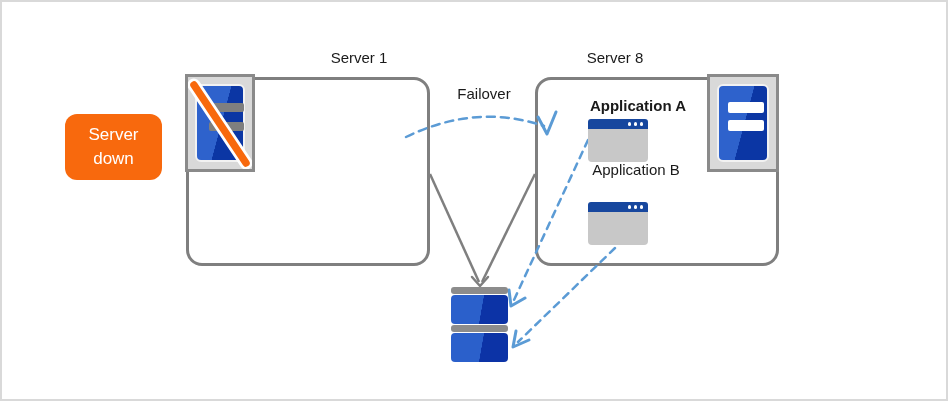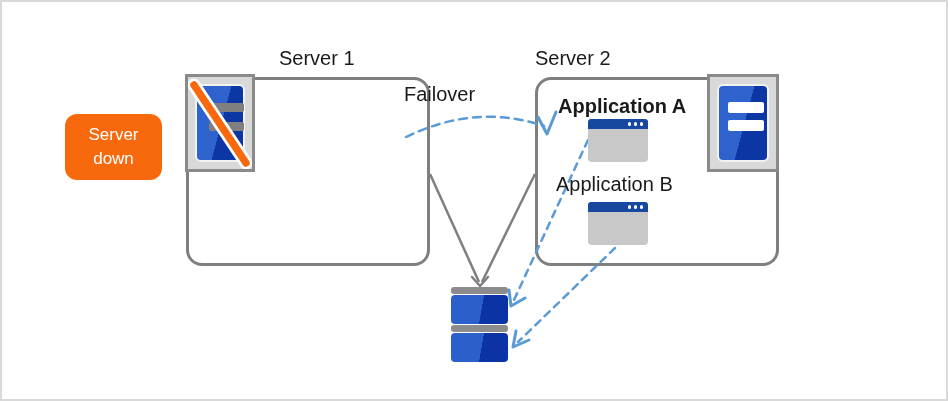--- a/index.html
+++ b/index.html
@@ -3,21 +3,21 @@
 <meta charset="utf-8">
 <style>
   html,body{margin:0;padding:0;background:#fff;}
   .canvas{
     position:relative;width:948px;height:401px;box-sizing:border-box;
     background:#ffffff;border:2px solid #d9d9d9;overflow:hidden;
     font-family:"Liberation Sans", sans-serif;color:#1a1a1a;
   }
   .abs{position:absolute;}
   
-  .lbl{font-size:20px;line-height:20px;text-align:left;white-space:nowrap;}
+  .lbl{font-size:15px;line-height:20px;text-align:center;white-space:nowrap;}
   
   .badge{
     left:63px;top:112px;width:97px;height:66px;border-radius:12px;
     background:#f8690d;color:#ffffff;font-size:17px;line-height:24px;
     display:flex;align-items:center;justify-content:center;text-align:center;
     padding:0 12px;box-sizing:border-box;
   }
   
   .sbox{
     box-sizing:border-box;border:3px solid #7f7f7f;border-radius:16px;background:#ffffff;
@@ -77,21 +77,21 @@
     <line x1="533" y1="172" x2="480" y2="280" stroke="#7f7f7f" stroke-width="2.5"></line>
     <polyline points="470,275 478,284 486,275" fill="none" stroke="#7f7f7f" stroke-width="2.5" stroke-linecap="round" stroke-linejoin="round"></polyline>
 
     <line x1="586" y1="138" x2="512" y2="298" stroke="#5b9bd5" stroke-width="2.5" stroke-dasharray="7 6" stroke-linecap="round"></line>
     <polyline points="507,288 509,304 523,296" fill="none" stroke="#5b9bd5" stroke-width="3" stroke-linecap="round" stroke-linejoin="round"></polyline>
     <line x1="613" y1="246" x2="516" y2="340" stroke="#5b9bd5" stroke-width="2.5" stroke-dasharray="7 6" stroke-linecap="round"></line>
     <polyline points="514,329 511,345 527,338" fill="none" stroke="#5b9bd5" stroke-width="3" stroke-linecap="round" stroke-linejoin="round"></polyline>
   </svg>
 
   <div class="abs lbl top" style="left:277px;top:46px;width:160px;">Server 1</div>
-  <div class="abs lbl top" style="left:533px;top:46px;width:160px;">Server 2</div>
+  <div class="abs lbl top" style="left:533px;top:46px;width:160px;">Server 8</div>
   <div class="abs badge top">Server down</div>
 
   <div class="abs lbl top" style="left:402px;top:82px;width:160px;">Failover</div>
 
   <div class="abs panel panel1 top">
     <div class="tower">
       <div class="slot gray s1"></div>
       <div class="slot gray s2"></div>
     </div>
     <svg class="slashsvg" width="64" height="92" viewBox="0 0 64 92">
@@ -110,21 +110,21 @@
   <div class="abs lbl top" style="left:556px;top:94px;width:160px;font-weight:bold;">Application A</div>
   <div class="abs win top" style="left:586px;top:117px;">
     <div class="bar">
       <div class="dot"></div>
       <div class="dot"></div>
       <div class="dot"></div>
     </div>
     <div class="body"></div>
   </div>
 
-  <div class="abs lbl top" style="left:554px;top:172px;width:160px;">Application B</div>
+  <div class="abs lbl top" style="left:554px;top:158px;width:160px;">Application B</div>
   <div class="abs win top" style="left:586px;top:200px;">
     <div class="bar">
       <div class="dot"></div>
       <div class="dot"></div>
       <div class="dot"></div>
     </div>
     <div class="body"></div>
   </div>
 
   <div class="abs disk top">

